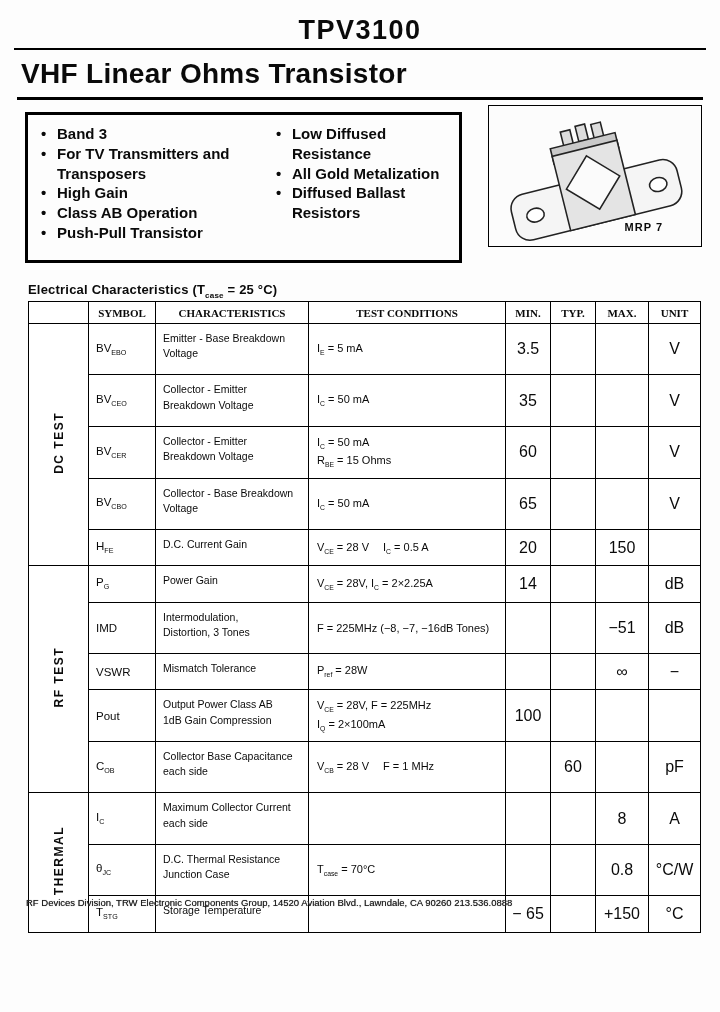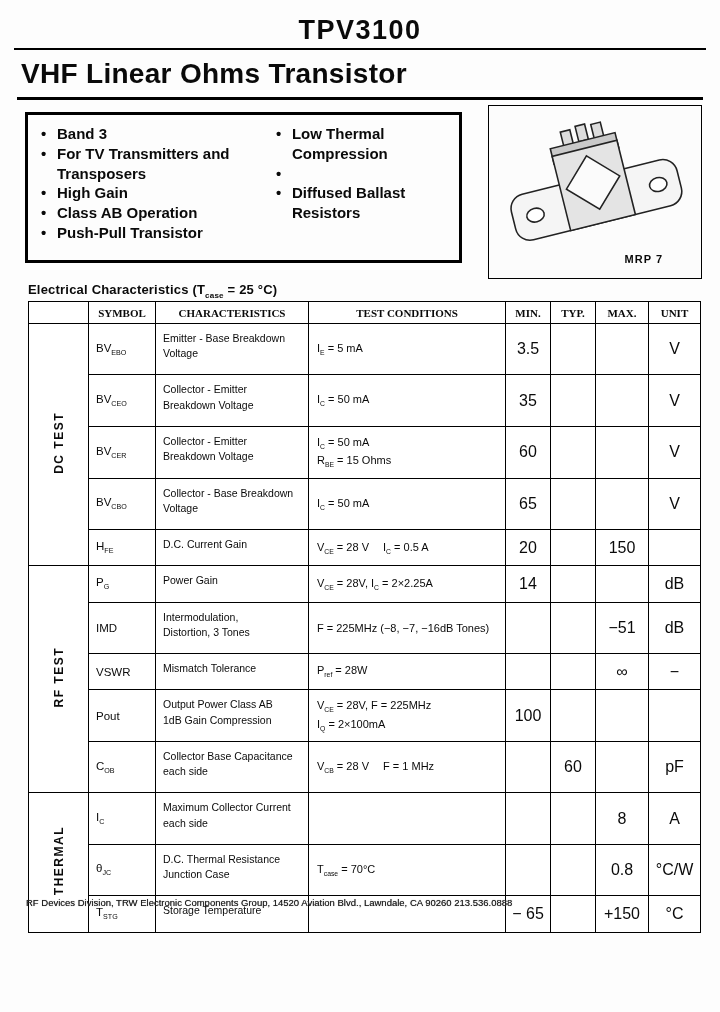--- a/index.html
+++ b/index.html
@@ -23,21 +23,21 @@
     position:absolute; top:112px; left:25px; width:437px; height:151px;
     border:3px solid #000; padding:9px 6px 6px 13px; display:flex; gap:12px;
   }
   .features-col { display:flex; flex-direction:column; }
   .features-col.left  { width:224px; }
   .features-col.right { width:178px; }
   .feat { display:flex; font-weight:bold; font-size:15px; line-height:1.32; }
   .bullet { width:16px; flex:none; }
 
   .package-box {
-    position:absolute; top:105px; left:488px; width:214px; height:174px;
+    position:absolute; top:105px; left:488px; width:214px; height:142px;
     border:1.5px solid #000; background:#fcfcfc;
   }
   .package-label {
     position:absolute; right:38px; bottom:13px; font-weight:bold; font-size:11px; letter-spacing:1px;
   }
 
   .section-title { position:absolute; top:282px; left:28px; font-size:13px; font-weight:bold; letter-spacing:0.2px; }
 
   .spec-table {
     position:absolute; top:301px; left:28px; width:672px;
@@ -91,24 +91,25 @@
           <span>Class AB Operation</span>
         </div>
         <div class="feat">
           <span class="bullet">•</span>
           <span>Push-Pull Transistor</span>
         </div>
       </div>
     <div class="features-col right">
         <div class="feat">
           <span class="bullet">•</span>
-          <span>Low Thermal Compression</span>
-        </div>
-        <div class="feat">
-          <span class="bullet">•</span>
+          <span>Low Diffused Resistance</span>
+        </div>
+        <div class="feat">
+          <span class="bullet">•</span>
+          <span>All Gold Metalization</span>
         </div>
         <div class="feat">
           <span class="bullet">•</span>
           <span>Diffused Ballast Resistors</span>
         </div>
       </div>
   </div>
 
   <div class="package-box">
     <svg viewBox="0 0 214 157" width="211" height="154">

